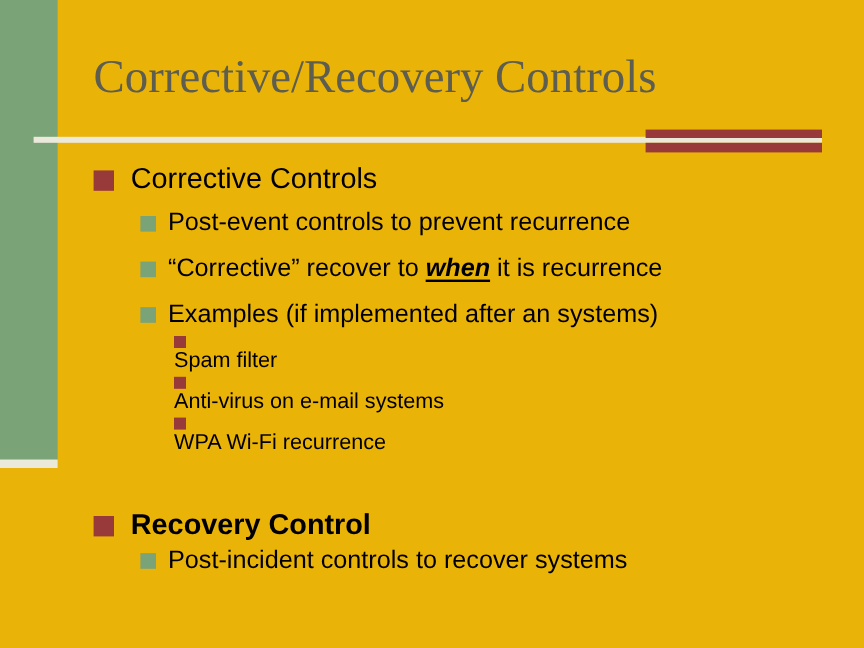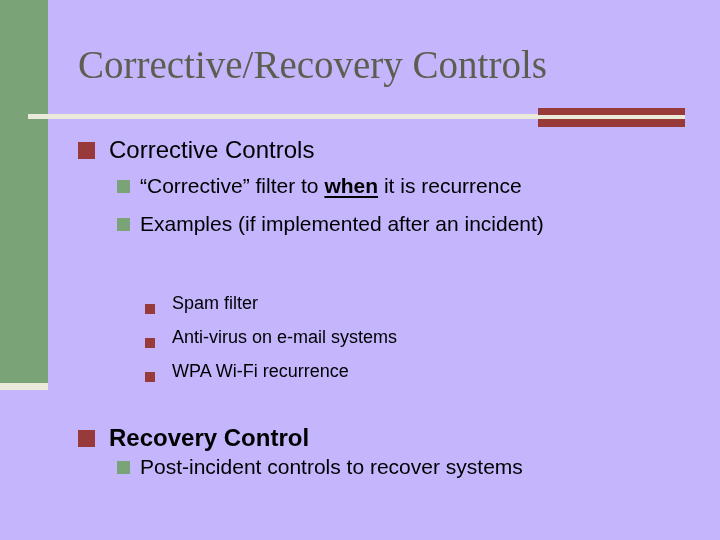--- a/index.html
+++ b/index.html
@@ -1,20 +1,20 @@
 <!DOCTYPE html>
 <html><head>
 <meta charset="utf-8">
 <style>
   html, body { margin: 0; padding: 0; }
   .slide {
     position: relative;
     width: 720px;
     height: 540px;
-    background: #c4b5fd;
+    background: #eab308;
     overflow: hidden;
     font-family: "Liberation Sans", sans-serif;
     color: #000000;
   }
   
   .green-bar {
     position: absolute;
     left: 0; top: 0;
     width: 48px; height: 383px;
     background: #7aa377;
@@ -65,23 +65,24 @@
   }
   .bullet-l1 { width: 17px; height: 17px; background: #993a3a; margin-right: 14px; }
   .bullet-l2 { width: 13px; height: 13px; background: #7aa377; margin-right: 10px; }
   .bullet-l3 { width: 10px; height: 10px; background: #993a3a; margin-right: 17px; }
   .heading-text { font-size: 24px; }
   .l2-text { font-size: 21px; }
   .l3-text { font-size: 18px; }
   .l2-group { position: absolute; left: 117px; }
   .l2-line { display: flex; align-items: center; height: 38px; white-space: nowrap; }
   .l3-group { position: absolute; left: 145px; }
-  .l3-line { display: flex; align-items: flex-end; height: 34px; white-space: nowrap; }
+  .l3-line { display: flex; align-items: flex-start; height: 34px; white-space: nowrap; flex-direction: column; }
   .emphasis {
     font-weight: bold;
+    font-style: italic;
     text-decoration: underline;
     text-decoration-thickness: 2px;
     text-underline-offset: 3px;
   }
   #sec0-heading { left: 78px; top: 136px; }
   #sec0-l2 { top: 167px; }
   #sec0-l3 { top: 280px; }
   #sec1-heading { left: 78px; top: 424px; font-weight: bold; }
   #sec1-l2 { top: 450px; }
 </style>
@@ -100,25 +101,29 @@
   <div class="accent-bar-bottom"></div>
 
   <div class="row" id="sec0-heading">
     <span class="bullet bullet-l1"></span>
     <span class="heading-text">Corrective Controls</span>
   </div>
 
   <div class="l2-group" id="sec0-l2">
     <div class="l2-line">
       <span class="bullet bullet-l2"></span>
-      <span class="l2-text"><span>“Corrective” filter to </span><span class="emphasis">when</span><span> it is recurrence</span></span>
+      <span class="l2-text">Post-event controls to prevent recurrence</span>
     </div>
     <div class="l2-line">
       <span class="bullet bullet-l2"></span>
-      <span class="l2-text">Examples (if implemented after an incident)</span>
+      <span class="l2-text"><span>“Corrective” recover to </span><span class="emphasis">when</span><span> it is recurrence</span></span>
+    </div>
+    <div class="l2-line">
+      <span class="bullet bullet-l2"></span>
+      <span class="l2-text">Examples (if implemented after an systems)</span>
     </div>
   </div>
 
   <div class="l3-group" id="sec0-l3">
     <div class="l3-line">
       <span class="bullet bullet-l3"></span>
       <span class="l3-text">Spam filter</span>
     </div>
     <div class="l3-line">
       <span class="bullet bullet-l3"></span>

